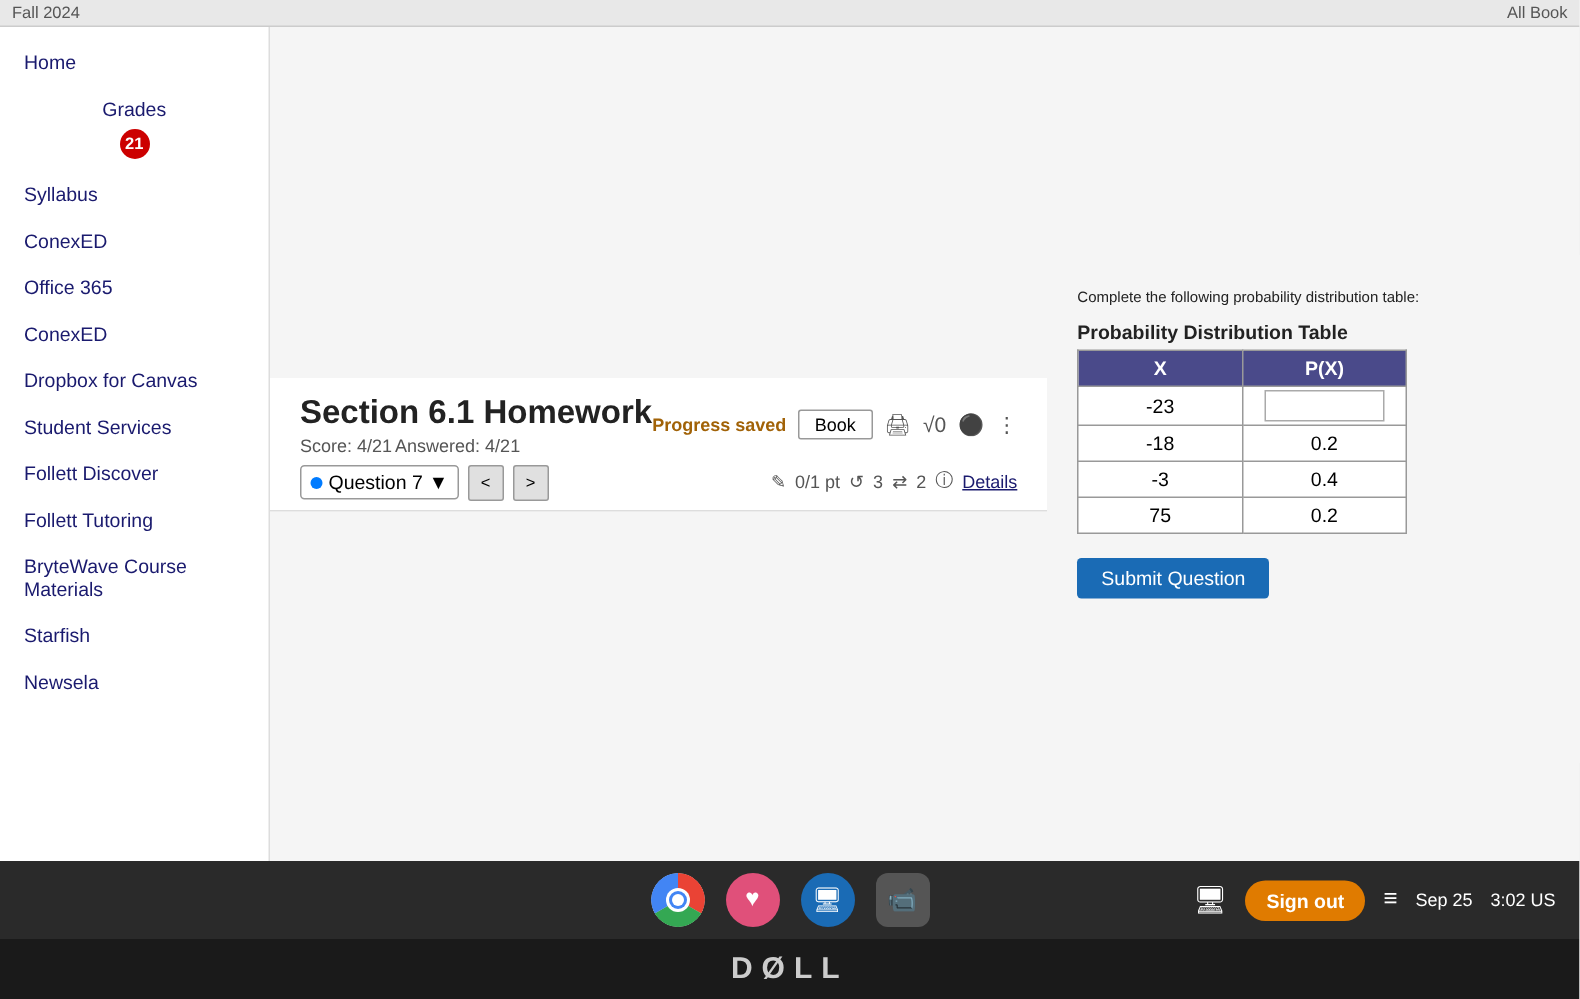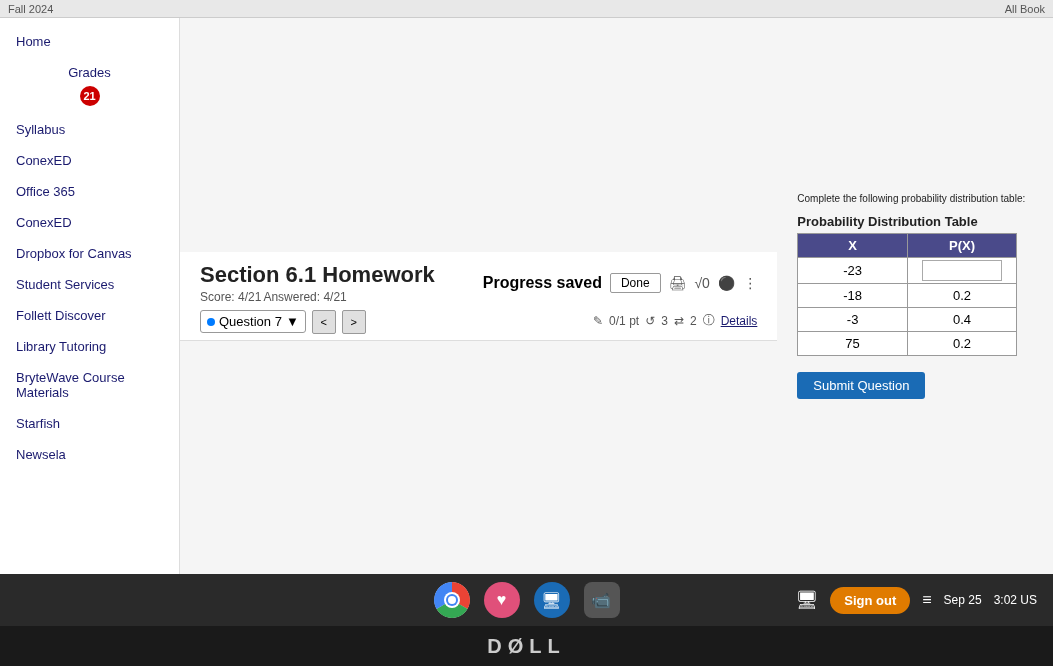--- a/index.html
+++ b/index.html
@@ -101,24 +101,23 @@
       color: #222;
     }
 
     .header-controls {
       display: flex;
       align-items: center;
       gap: 8px;
     }
 
     .progress-saved {
-      color: #000000;
-      font-size: 16px;
+      color: #a16207;
+      font-size: 12px;
       font-weight: bold;
-      margin-left: 48px;
     }
 
     .done-btn {
       background: #fff;
       border: 1px solid #999;
       padding: 2px 10px;
       font-size: 12px;
       cursor: pointer;
       border-radius: 2px;
     }
@@ -384,21 +383,21 @@
 
     <div class="sidebar-item">
       <span>Student Services</span>
     </div>
 
     <div class="sidebar-item">
       <span>Follett Discover</span>
     </div>
 
     <div class="sidebar-item">
-      <span>Library Tutoring</span>
+      <span>Follett Tutoring</span>
     </div>
 
     <div class="sidebar-item">
       <span>BryteWave Course Materials</span>
     </div>
 
     <div class="sidebar-item">
       <span>Starfish</span>
     </div>
 
@@ -413,21 +412,21 @@
       <div class="header-top">
         <div>
           <h1 class="page-title">Section 6.1 Homework</h1>
           <div class="score-line">
             <span>Score: 4/21</span>
             <span>Answered: 4/21</span>
           </div>
         </div>
         <div class="header-controls">
           <span class="progress-saved">Progress saved</span>
-          <button class="done-btn">Done</button>
+          <button class="done-btn">Book</button>
           <button class="icon-btn">🖨</button>
           <button class="icon-btn">√0</button>
           <button class="icon-btn">⚫</button>
           <button class="icon-btn">⋮</button>
         </div>
       </div>
 
       <div class="header-second-row">
         <div class="toolbar">
           <div class="question-select">

